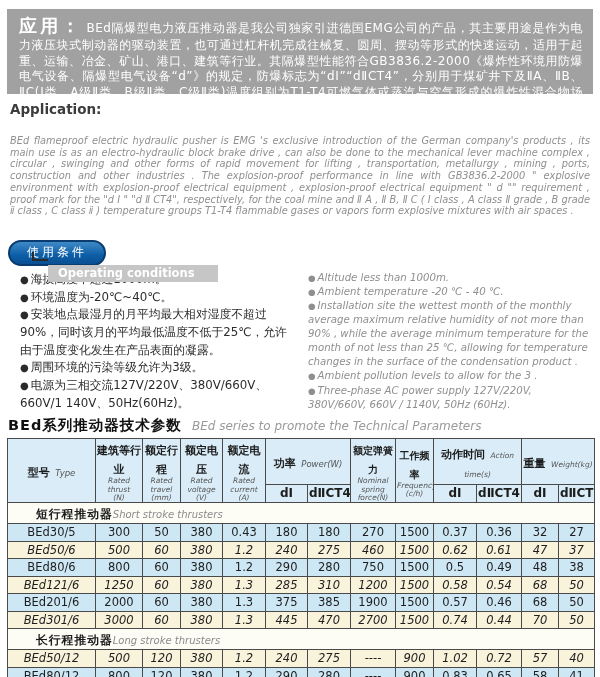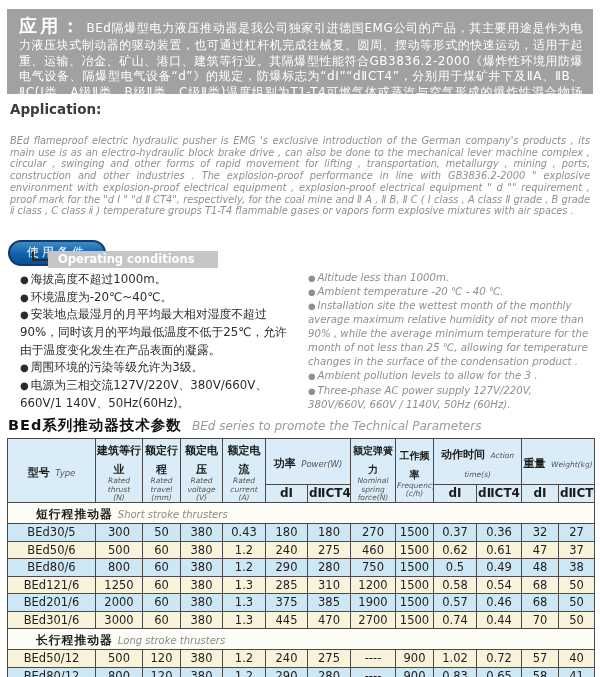--- a/index.html
+++ b/index.html
@@ -33,21 +33,21 @@
     background:linear-gradient(#3f8ac6,#0d5ea7 60%,#0a4f92);
     border:2px solid #0a3c70; border-radius:15px;
     color:#ffffff; font-weight:normal; font-size:12px; letter-spacing:3px;
     padding:2px 17px 3px 17px;
   }
   .oc-line {
     position:absolute; left:32px; top:29px; width:16px; height:9px;
     border-left:2px solid #2a2a2a; border-bottom:2px solid #2a2a2a;
   }
   .oc-label {
-    position:absolute; left:48px; top:28px; width:170px;
+    position:absolute; left:48px; top:42px; width:170px;
     background:#c6c6c6; color:#ffffff;
     font-weight:bold; font-size:11.5px; padding:1px 4px 2px 10px;
   }
 
   
   .cond { display:flex; margin-top:4px; }
   .cond ul { list-style:none; }
   .cond-cn { width:300px; padding-left:20px; padding-right:4px; }
   .cond-cn li { font-size:11.8px; color:#2b2b2b; line-height:1.5; font-weight:500; }
   .cond-en { width:300px; padding-left:8px; padding-right:8px; }
@@ -72,24 +72,24 @@
   .h-cn { font-weight:bold; font-size:11px; color:#1c1c1c; }
   .h-en { font-style:italic; font-weight:normal; font-size:7.5px; color:#555; display:block; line-height:1.1; }
   .h-en-inline { font-style:italic; font-weight:normal; font-size:8.5px; color:#555; }
   .h-unit { font-style:italic; font-weight:normal; font-size:7.5px; color:#555; display:block; line-height:1.1; }
   .h-sub { font-weight:bold; font-size:12px; color:#1c1c1c; height:16px; }
   tr.h-top th { height:19px; }
   tr.section-row td {
     background:#fdfdf6; text-align:left; padding-left:28px; height:15px;
   }
   tr.section-row .s-cn { font-weight:bold; font-size:11.8px; color:#1c1c1c; letter-spacing:1px; }
-  tr.section-row .s-en { font-style:italic; color:#8a8a8a; font-size:10px; margin-left:5px; }
+  tr.section-row .s-en { font-style:italic; color:#8a8a8a; font-size:10px; }
   tr.data-row td { height:17.5px; font-size:11.5px; color:#1e1e1e; }
   tr.tint-blue td { background:#cde7f5; }
-  tr.tint-cream td { background:#f9f3dc; }
+  tr.tint-cream td { background:#f9f3dc;font-style:italic; }
 </style>
 </head>
 <body>
 
 <div class="page">
 
   <div class="app-box">
     <span class="app-label">应用：</span><span>BEd隔爆型电力液压推动器是我公司独家引进德国EMG公司的产品，其主要用途是作为电力液压块式制动器的驱动装置，也可通过杠杆机完成往械复、圆周、摆动等形式的快速运动，适用于起重、运输、冶金、矿山、港口、建筑等行业。其隔爆型性能符合GB3836.2-2000《爆炸性环境用防爆电气设备、隔爆型电气设备“d”》的规定，防爆标志为“dⅠ”“dⅡCT4”，分别用于煤矿井下及ⅡA、ⅡB、ⅡC(Ⅰ类、A级Ⅱ类、B级Ⅱ类、C级Ⅱ类)温度组别为T1-T4可燃气体或蒸汽与空气形成的爆炸性混合物场所。</span>
   </div>
 

